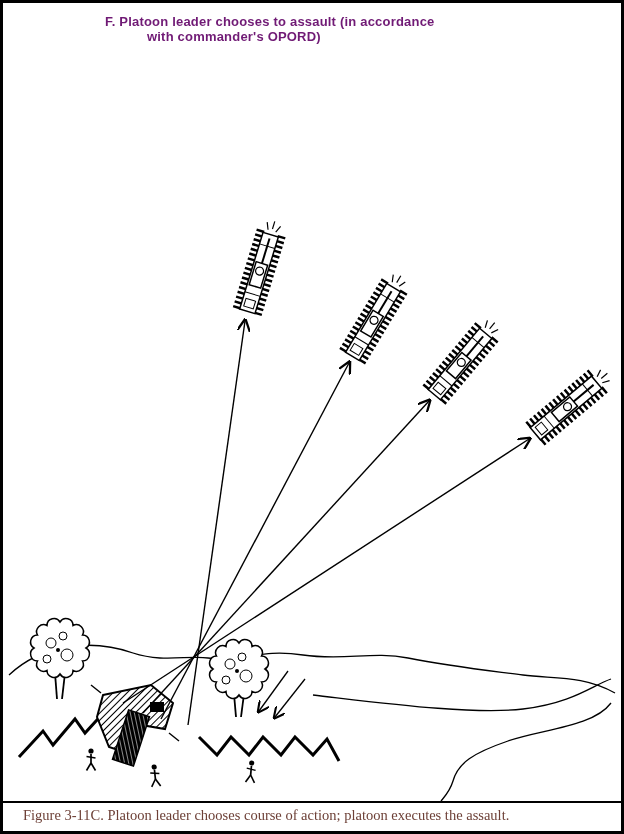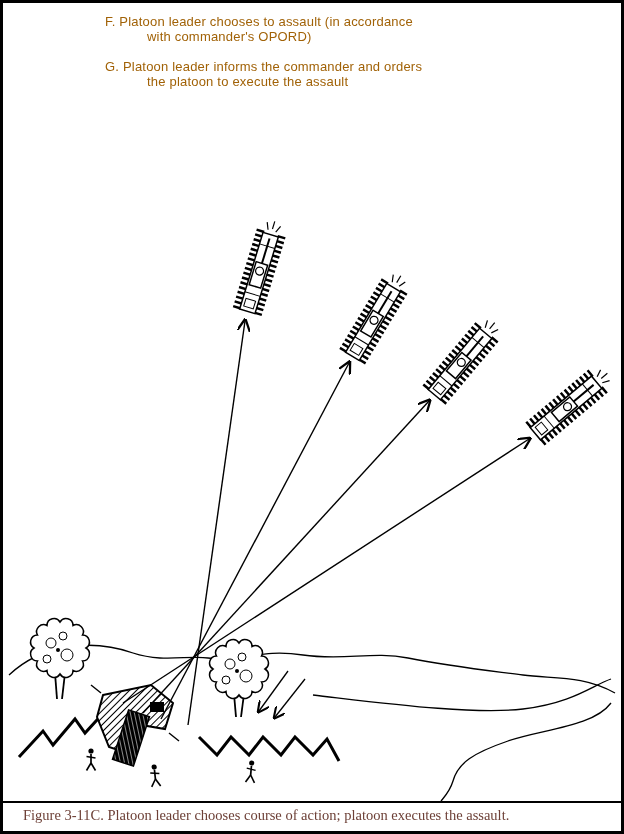--- a/index.html
+++ b/index.html
@@ -2,43 +2,39 @@
 <html><head>
 <meta charset="utf-8">
 <style>
   html,body{margin:0;padding:0;background:#fff;}
   .page{
     width:624px;height:834px;box-sizing:border-box;
     border:3px solid #000;position:relative;background:#fff;overflow:hidden;
     font-family:"Liberation Sans",sans-serif;
   }
   .annotations{position:absolute;top:11px;left:102px;z-index:2;width:460px;}
-  .ann-item{font-weight:normal;font-size:13px;line-height:15px;color:#a16207;letter-spacing:.2px;margin-bottom:15px;}
+  .ann-item{font-weight:bold;font-size:13px;line-height:15px;color:#701a75;letter-spacing:.2px;margin-bottom:15px;}
   .ann-item .line2{margin-left:42px;}
   .ann-item.last{margin-top:24px;}
   .scene-svg{position:absolute;top:0;left:0;z-index:1;}
   .caption-bar{
     position:absolute;left:0;right:0;bottom:0;z-index:3;background:#fff;
     border-top:2px solid #000;padding:4px 4px 7px 20px;
     font-family:"Liberation Serif",serif;font-size:14.5px;line-height:17px;
   }
 </style>
 </head>
 <body>
 
 <div class="page">
 
   <div class="annotations">
     <div class="ann-item">
       <div class="line1">F. Platoon leader chooses to assault (in accordance</div>
       <div class="line2">with commander's OPORD)</div>
-    </div>
-    <div class="ann-item">
-      <div class="line1">G. Platoon leader informs the commander and orders</div>
-      <div class="line2">the platoon to execute the assault</div>
     </div>
   </div>
 
   <svg class="scene-svg" width="618" height="800" viewBox="0 0 618 800">
     <defs>
       <pattern id="hatch" width="5" height="5" patternUnits="userSpaceOnUse" patternTransform="rotate(45)">
         <rect width="5" height="5" fill="#fff"></rect>
         <line x1="0" y1="0" x2="0" y2="5" stroke="#000" stroke-width="2"></line>
       </pattern>
       <pattern id="hatch2" width="4" height="4" patternUnits="userSpaceOnUse" patternTransform="rotate(-30)">

